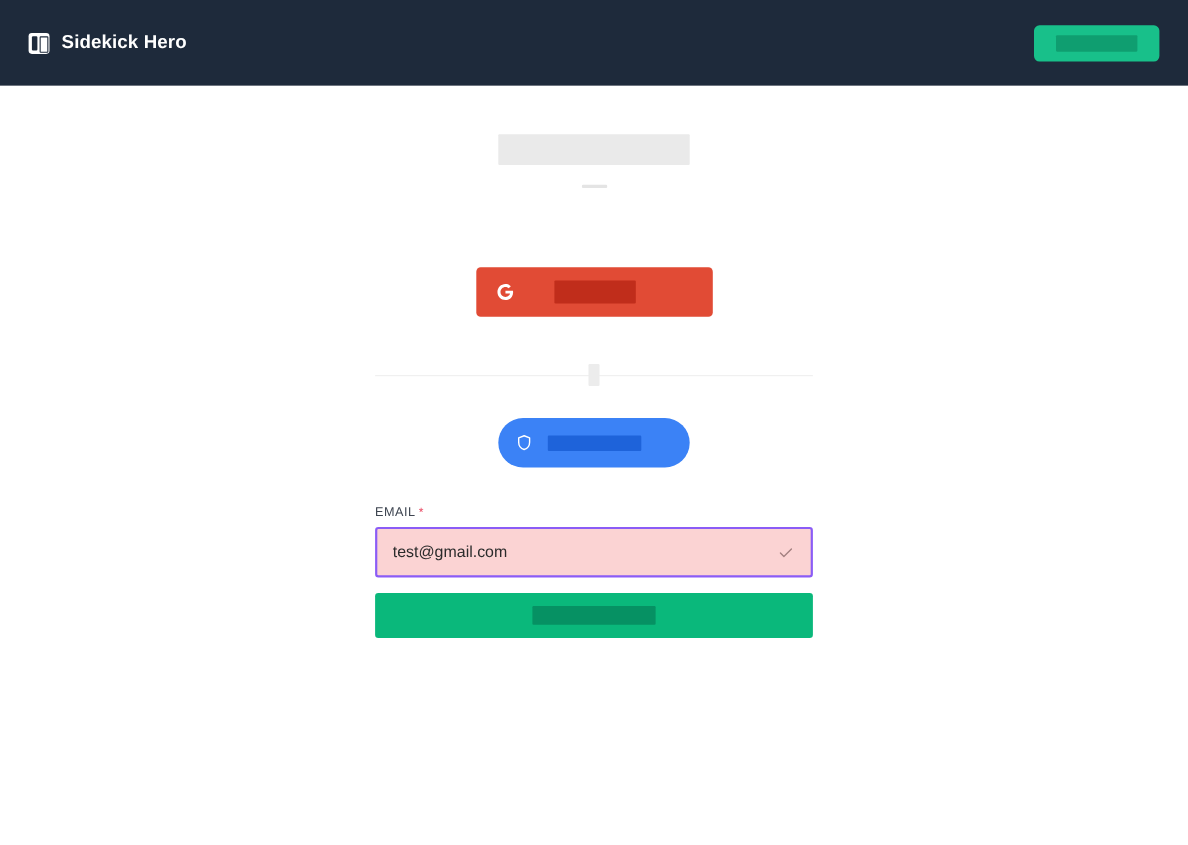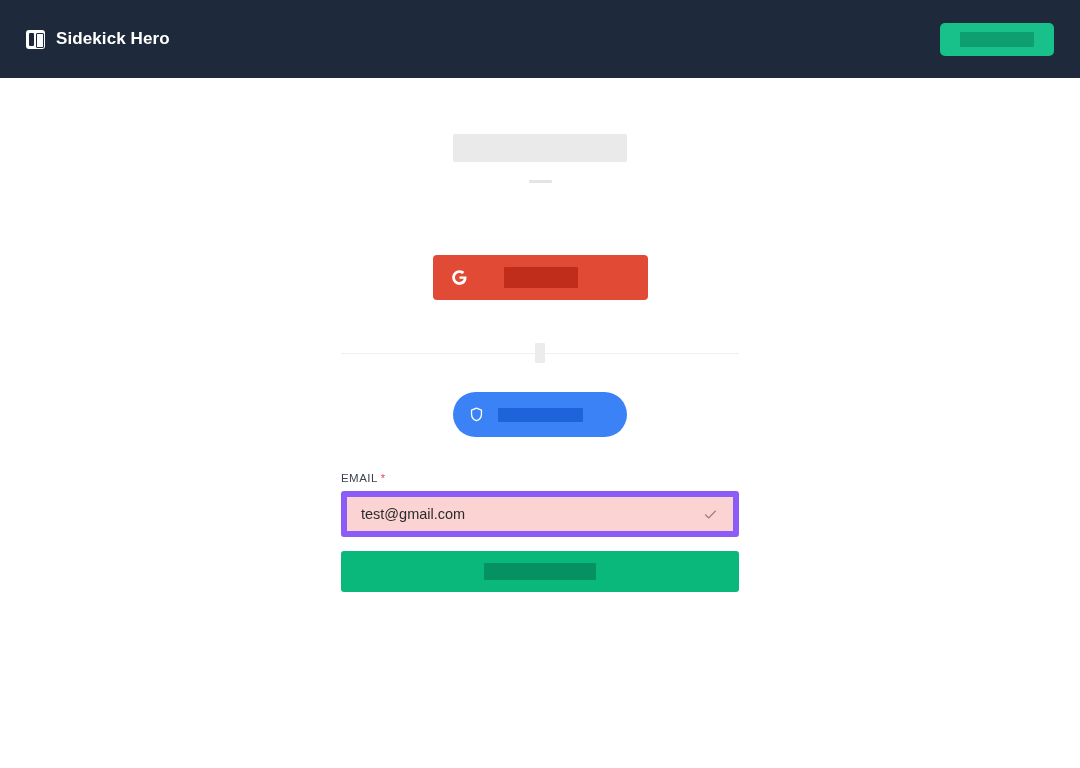--- a/index.html
+++ b/index.html
@@ -93,21 +93,21 @@
   
   .page {
     height: 678px;
     background: #ffffff;
     display: flex;
     justify-content: center;
   }
 
   .auth-card {
     width: 398px;
-    margin-top: 56px;
+    margin-top: 44px;
     display: flex;
     flex-direction: column;
     align-items: stretch;
   }
 
   
   .heading-wrap {
     display: flex;
     flex-direction: column;
     align-items: center;
@@ -242,21 +242,21 @@
   }
   .required-star {
     color: #e8415c;
     font-size: 11px;
     margin-left: 3px;
   }
 
   .input-shell {
     position: relative;
     height: 46px;
-    border: 6px solid #8b5cf6;
+    border: 2px solid #8b5cf6;
     border-radius: 3px;
     background: #fbd3d3;
     display: flex;
     align-items: center;
     padding: 0 14px;
   }
   .input-shell input {
     flex: 1;
     border: none;
     outline: none;

